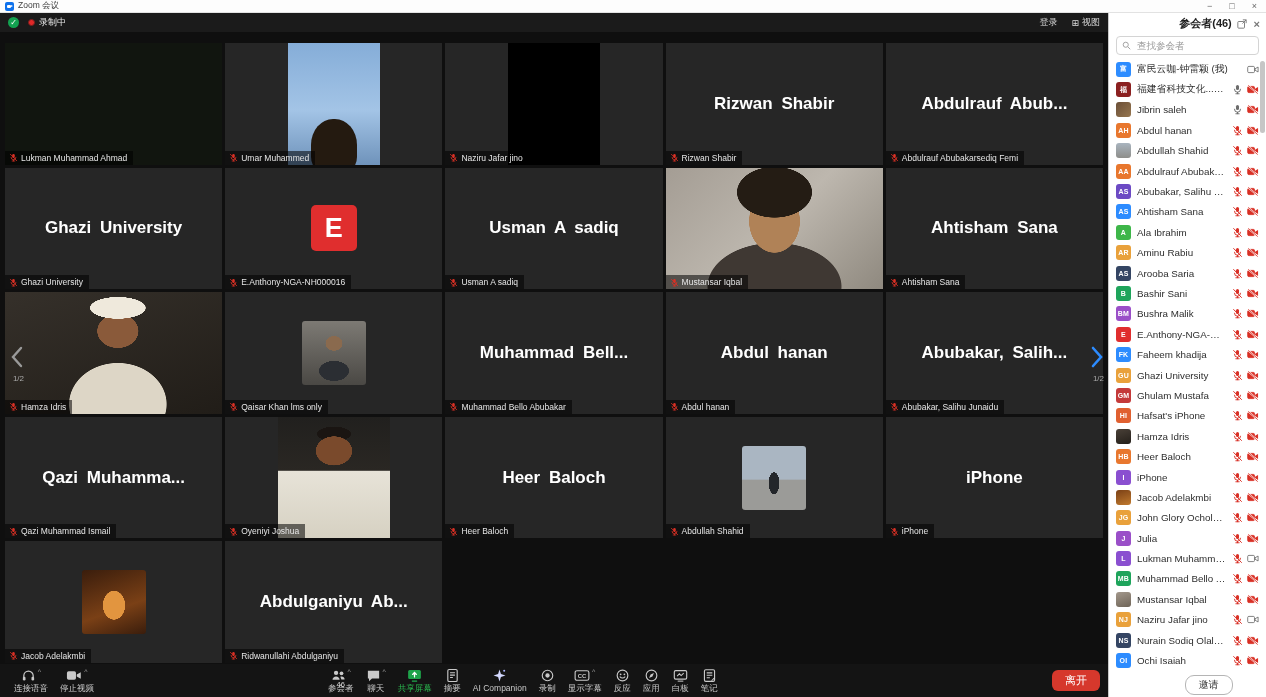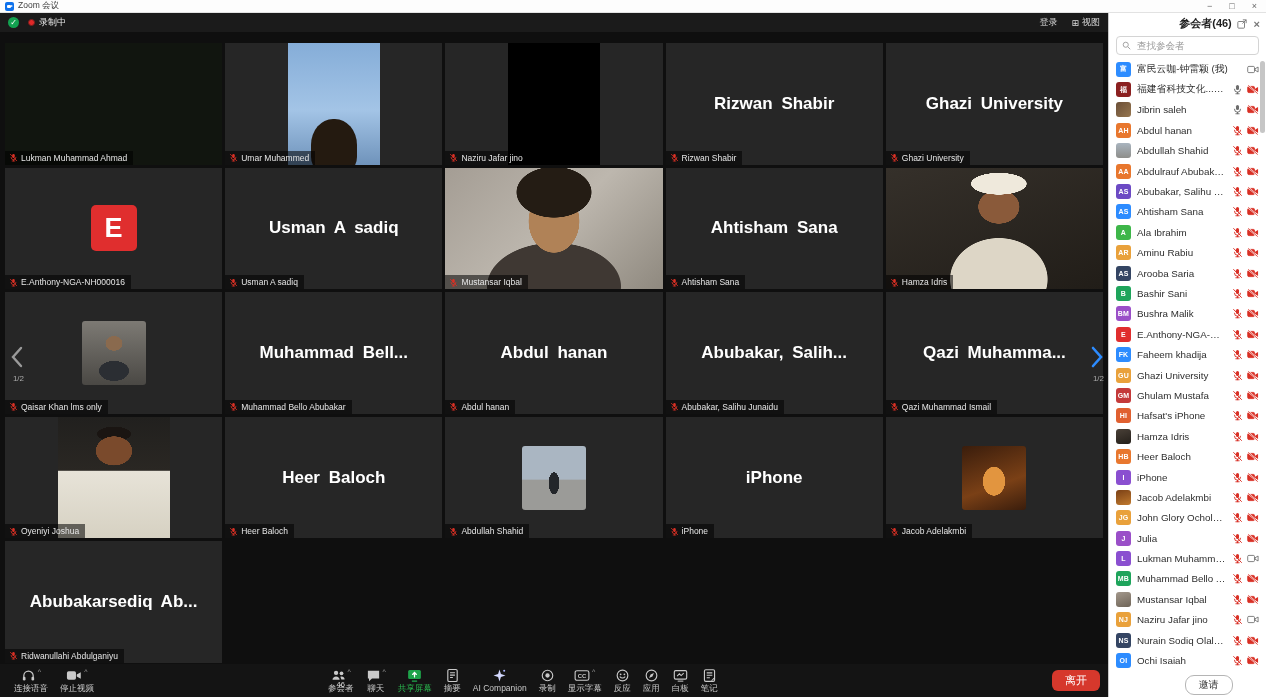--- a/index.html
+++ b/index.html
@@ -192,20 +192,36 @@
                   <path d="M3.6 7.6a4.4 4.4 0 0 0 8.8 0"></path>
                   <path d="M8 12v2.1M5.6 14.2h4.8"></path>
                   <path d="M2.4 2.2l11.4 11.6"></path>
                 </g>
               </svg>
             </span>
             <span>Rizwan Shabir</span>
           </div>
         </div>
         <div class="tile">
+          <div class="bigname">Abdulrauf Abub...</div>
+          <div class="lbl">
+            <span style="display: flex;">
+              <svg width="9" height="9" viewBox="0 0 16 16">
+                <rect x="5.8" y="1.6" width="4.4" height="7.2" rx="2.2" fill="#D93025"></rect>
+                <g stroke="#D93025" fill="none" stroke-width="1.4" stroke-linecap="round">
+                  <path d="M3.6 7.6a4.4 4.4 0 0 0 8.8 0"></path>
+                  <path d="M8 12v2.1M5.6 14.2h4.8"></path>
+                  <path d="M2.4 2.2l11.4 11.6"></path>
+                </g>
+              </svg>
+            </span>
+            <span>Abdulrauf Abubakarsediq Femi</span>
+          </div>
+        </div>
+        <div class="tile">
           <div class="bigname">Ghazi University</div>
           <div class="lbl">
             <span style="display: flex;">
               <svg width="9" height="9" viewBox="0 0 16 16">
                 <rect x="5.8" y="1.6" width="4.4" height="7.2" rx="2.2" fill="#D93025"></rect>
                 <g stroke="#D93025" fill="none" stroke-width="1.4" stroke-linecap="round">
                   <path d="M3.6 7.6a4.4 4.4 0 0 0 8.8 0"></path>
                   <path d="M8 12v2.1M5.6 14.2h4.8"></path>
                   <path d="M2.4 2.2l11.4 11.6"></path>
                 </g>
@@ -446,21 +462,21 @@
                   <path d="M3.6 7.6a4.4 4.4 0 0 0 8.8 0"></path>
                   <path d="M8 12v2.1M5.6 14.2h4.8"></path>
                   <path d="M2.4 2.2l11.4 11.6"></path>
                 </g>
               </svg>
             </span>
             <span>Jacob Adelakmbi</span>
           </div>
         </div>
         <div class="tile">
-          <div class="bigname">Abubakarsediq Ab...</div>
+          <div class="bigname">Abdulganiyu Ab...</div>
           <div class="lbl">
             <span style="display: flex;">
               <svg width="9" height="9" viewBox="0 0 16 16">
                 <rect x="5.8" y="1.6" width="4.4" height="7.2" rx="2.2" fill="#D93025"></rect>
                 <g stroke="#D93025" fill="none" stroke-width="1.4" stroke-linecap="round">
                   <path d="M3.6 7.6a4.4 4.4 0 0 0 8.8 0"></path>
                   <path d="M8 12v2.1M5.6 14.2h4.8"></path>
                   <path d="M2.4 2.2l11.4 11.6"></path>
                 </g>
               </svg>

